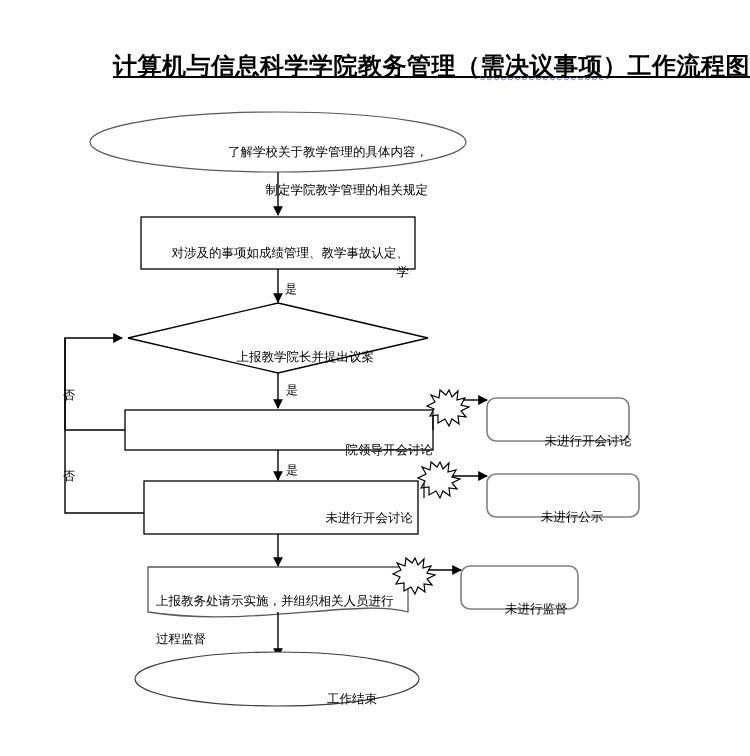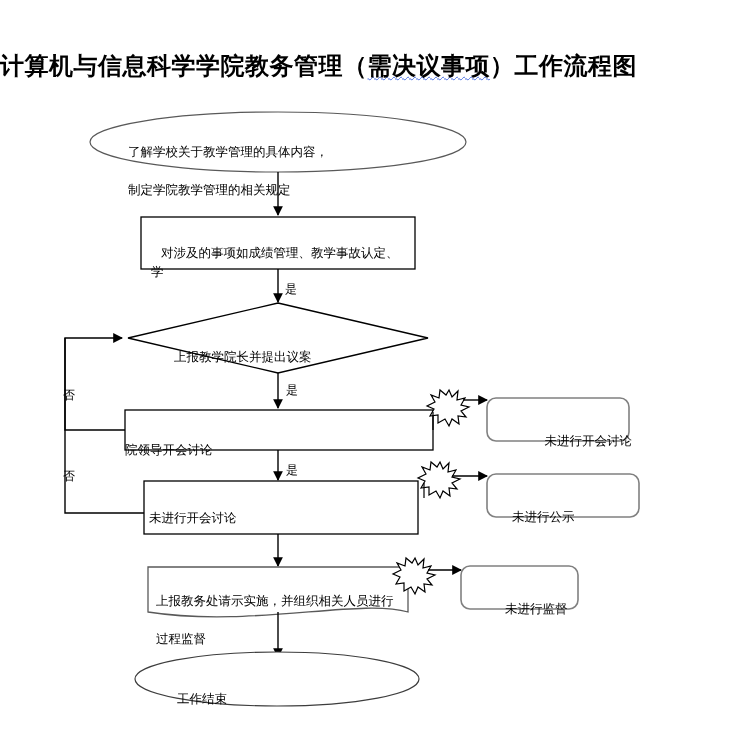--- a/index.html
+++ b/index.html
@@ -21,46 +21,47 @@
     width: 750px;
     height: 756px;
   }
 
   
   .title {
     position: absolute;
     left: 0;
     top: 50px;
     width: 750px;
-    text-align: left;
+    text-align: right;
     font-family: "DejaVu Serif", "Liberation Serif", serif;
     font-weight: bold;
     font-size: 24px;
     color: #000000;
     letter-spacing: 0.5px;
     white-space: nowrap;
+    text-decoration: underline;
   }
   .title .u-wave {
     text-decoration: underline;
     text-decoration-color: #4a6ee0;
     text-decoration-style: wavy;
     text-decoration-thickness: 1px;
     text-underline-offset: 2px;
   }
 
   
   .node-text {
     position: absolute;
     color: #000000;
     font-size: 12.5px;
     line-height: 19px;
     font-family: "DejaVu Sans", "Liberation Sans", sans-serif;
     white-space: pre-line;
   }
-  .t-center { text-align: left; }
+  .t-center { text-align: right; }
   .t-left   { text-align: left; }
 
   
   .edge-label {
     position: absolute;
     font-size: 12px;
     line-height: 14px;
     color: #000000;
     font-family: "DejaVu Sans", "Liberation Sans", sans-serif;
   }
@@ -148,21 +149,21 @@
 <div class="title">
   <span>计算机与信息科学学院教务管理（</span><span class="u-wave">需决议事项</span><span>）工作流程图</span>
 </div>
 
 <div class="node-text t-center" style="left:128px; top:123px; width:300px;">
   <div>了解学校关于教学管理的具体内容，</div>
   <div>制定学院教学管理的相关规定</div>
 </div>
 
 <div class="node-text t-left" style="left:151px; top:224px; width:258px;">
-  <div style="text-indent:10px;">对涉及的事项如成绩管理、教学事故认定、学</div>
+  <div style="text-indent:10px;text-align:right;">对涉及的事项如成绩管理、教学事故认定、学</div>
 </div>
 
 <div class="node-text t-center" style="left:174px; top:328px; width:200px;">
   <div>上报教学院长并提出议案</div>
 </div>
 
 <div class="node-text t-center" style="left:125px; top:421px; width:308px;">
   <div>院领导开会讨论</div>
 </div>
 
@@ -175,21 +176,21 @@
   <div>过程监督</div>
 </div>
 
 <div class="node-text t-center" style="left:177px; top:670px; width:200px;">
   <div>工作结束</div>
 </div>
 
 <div class="node-text t-left" style="left:512px; top:412px; width:120px;text-align:right;">
   <div>未进行开会讨论</div>
 </div>
-<div class="node-text t-left" style="left:512px; top:488px; width:120px;">
+<div class="node-text t-left" style="left:512px; top:488px; width:120px;text-align:center;">
   <div>未进行公示</div>
 </div>
 <div class="node-text t-left" style="left:505px; top:580px; width:110px;">
   <div>未进行监督</div>
 </div>
 
 <div class="edge-label" style="left:285px; top:282px;">是</div>
 <div class="edge-label" style="left:286px; top:383px;">是</div>
 <div class="edge-label" style="left:286px; top:463px;">是</div>
 

